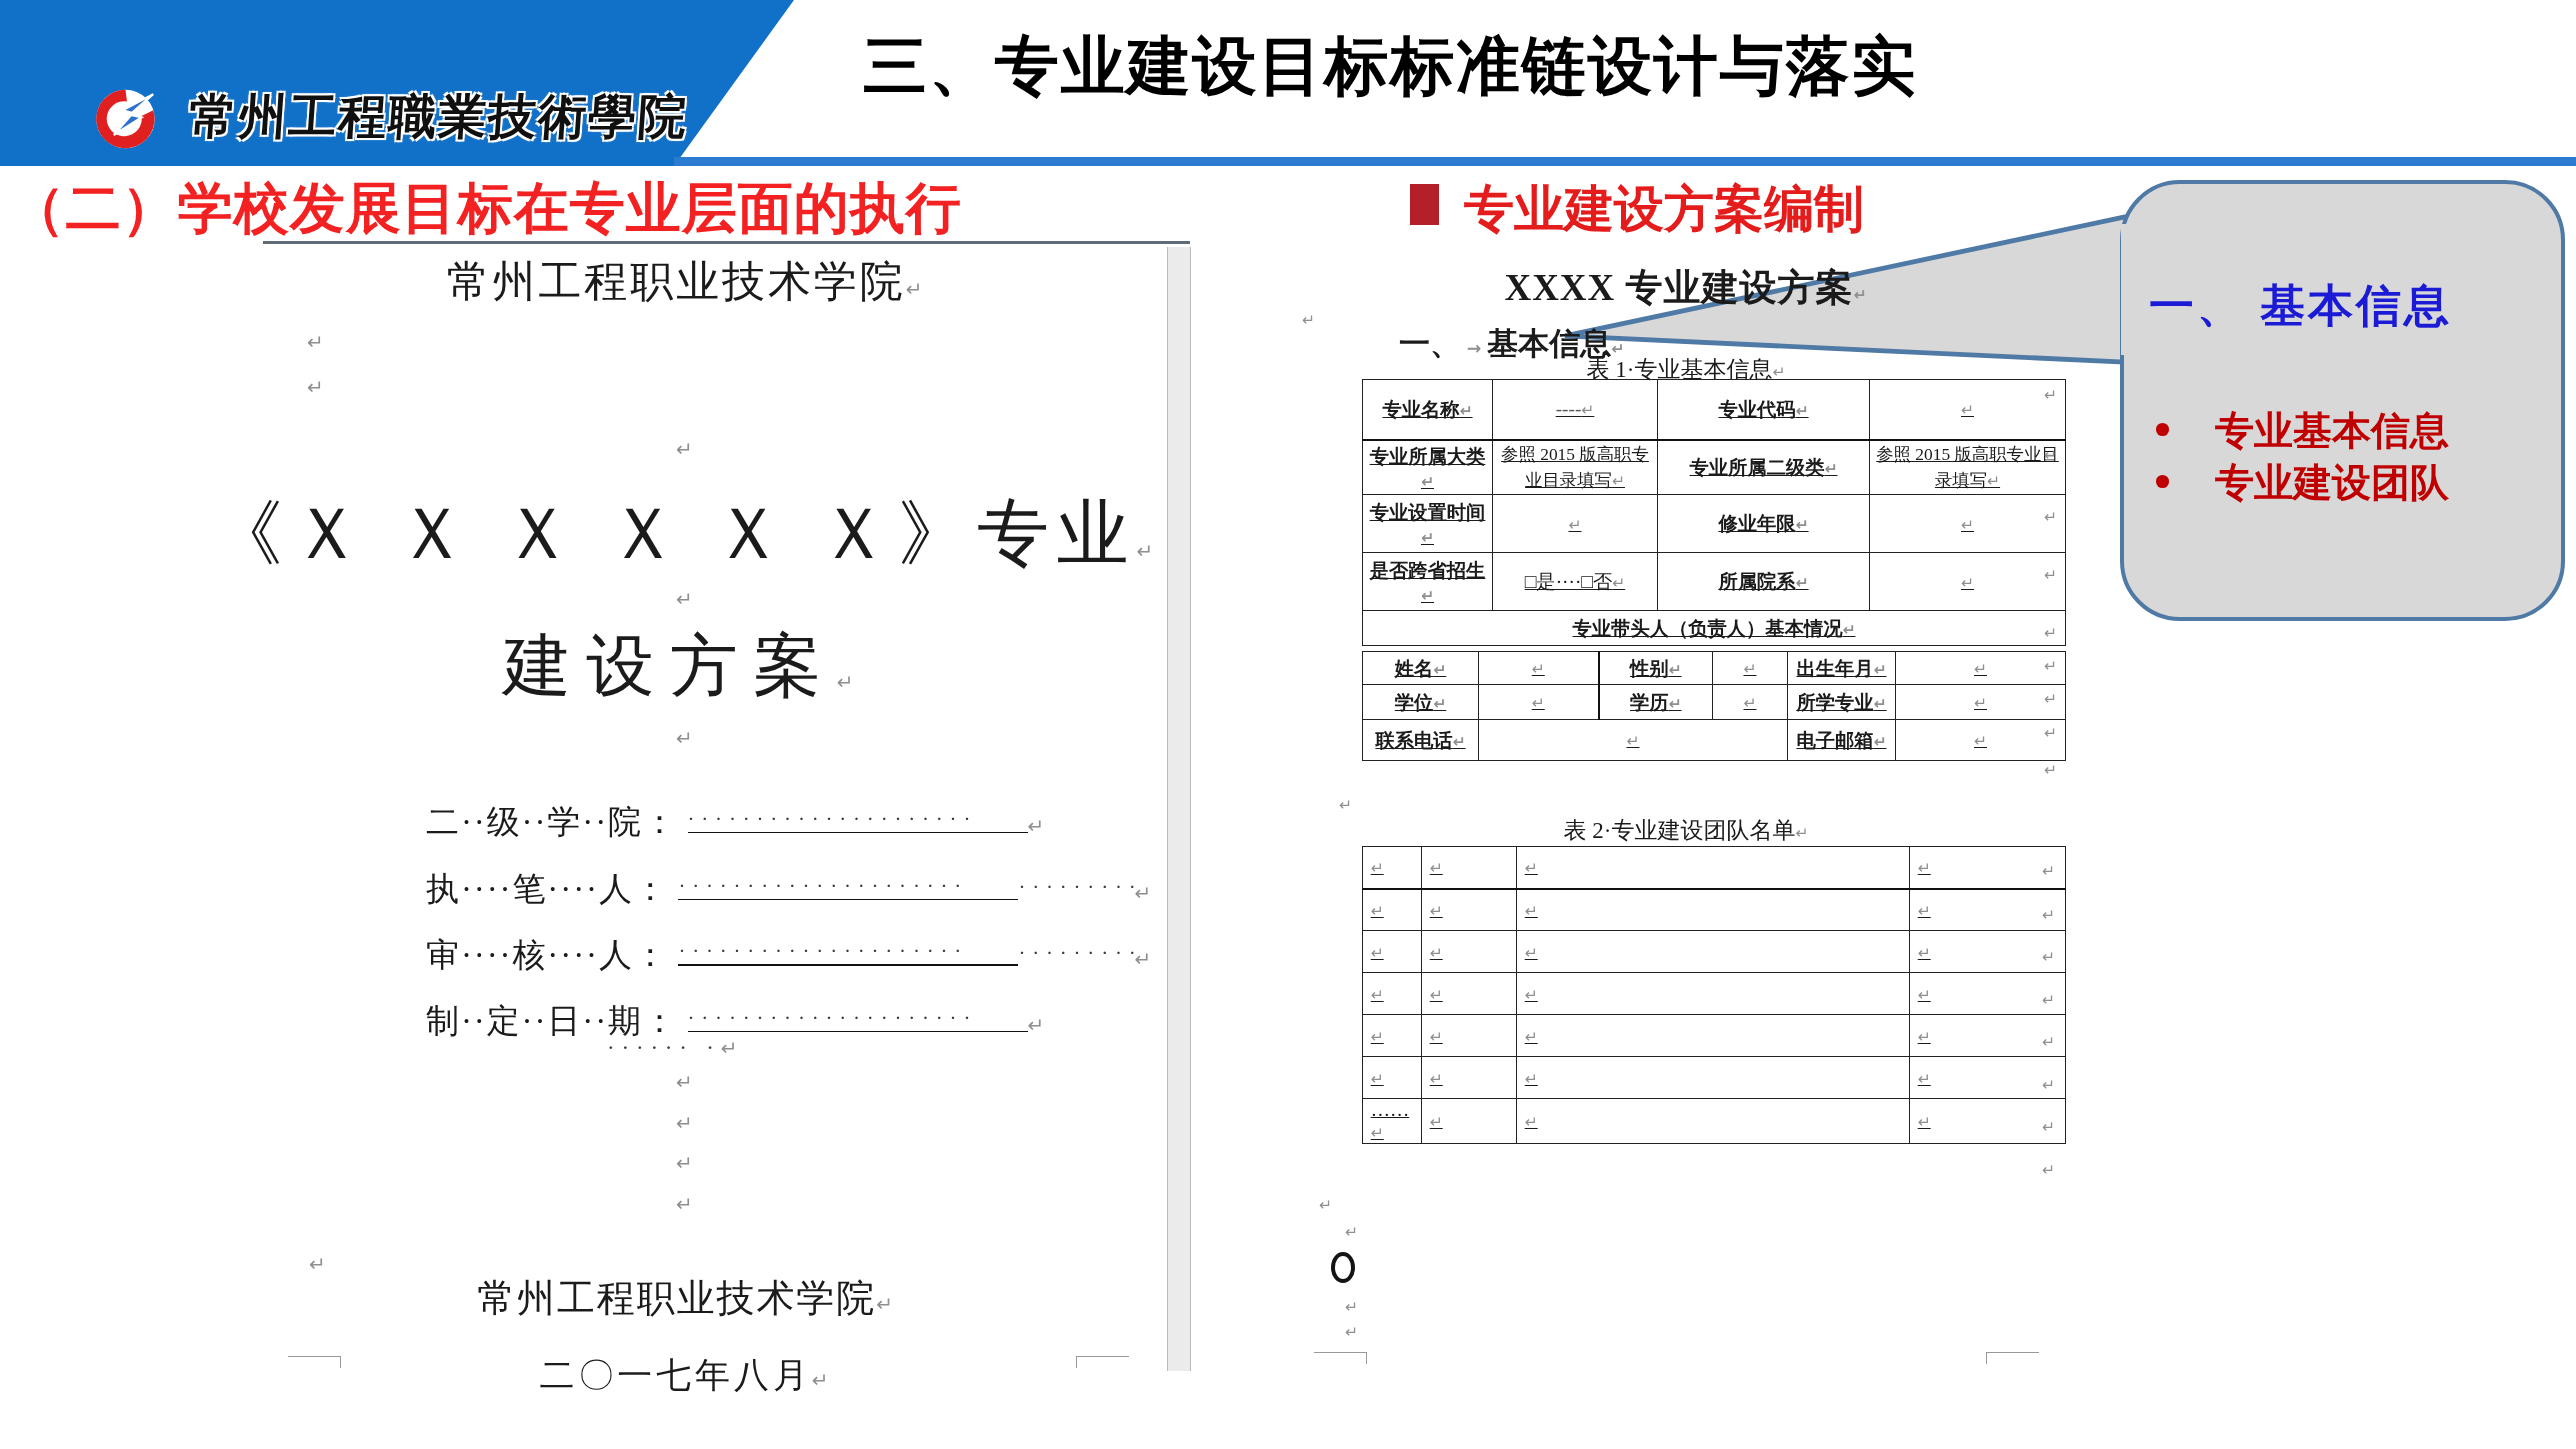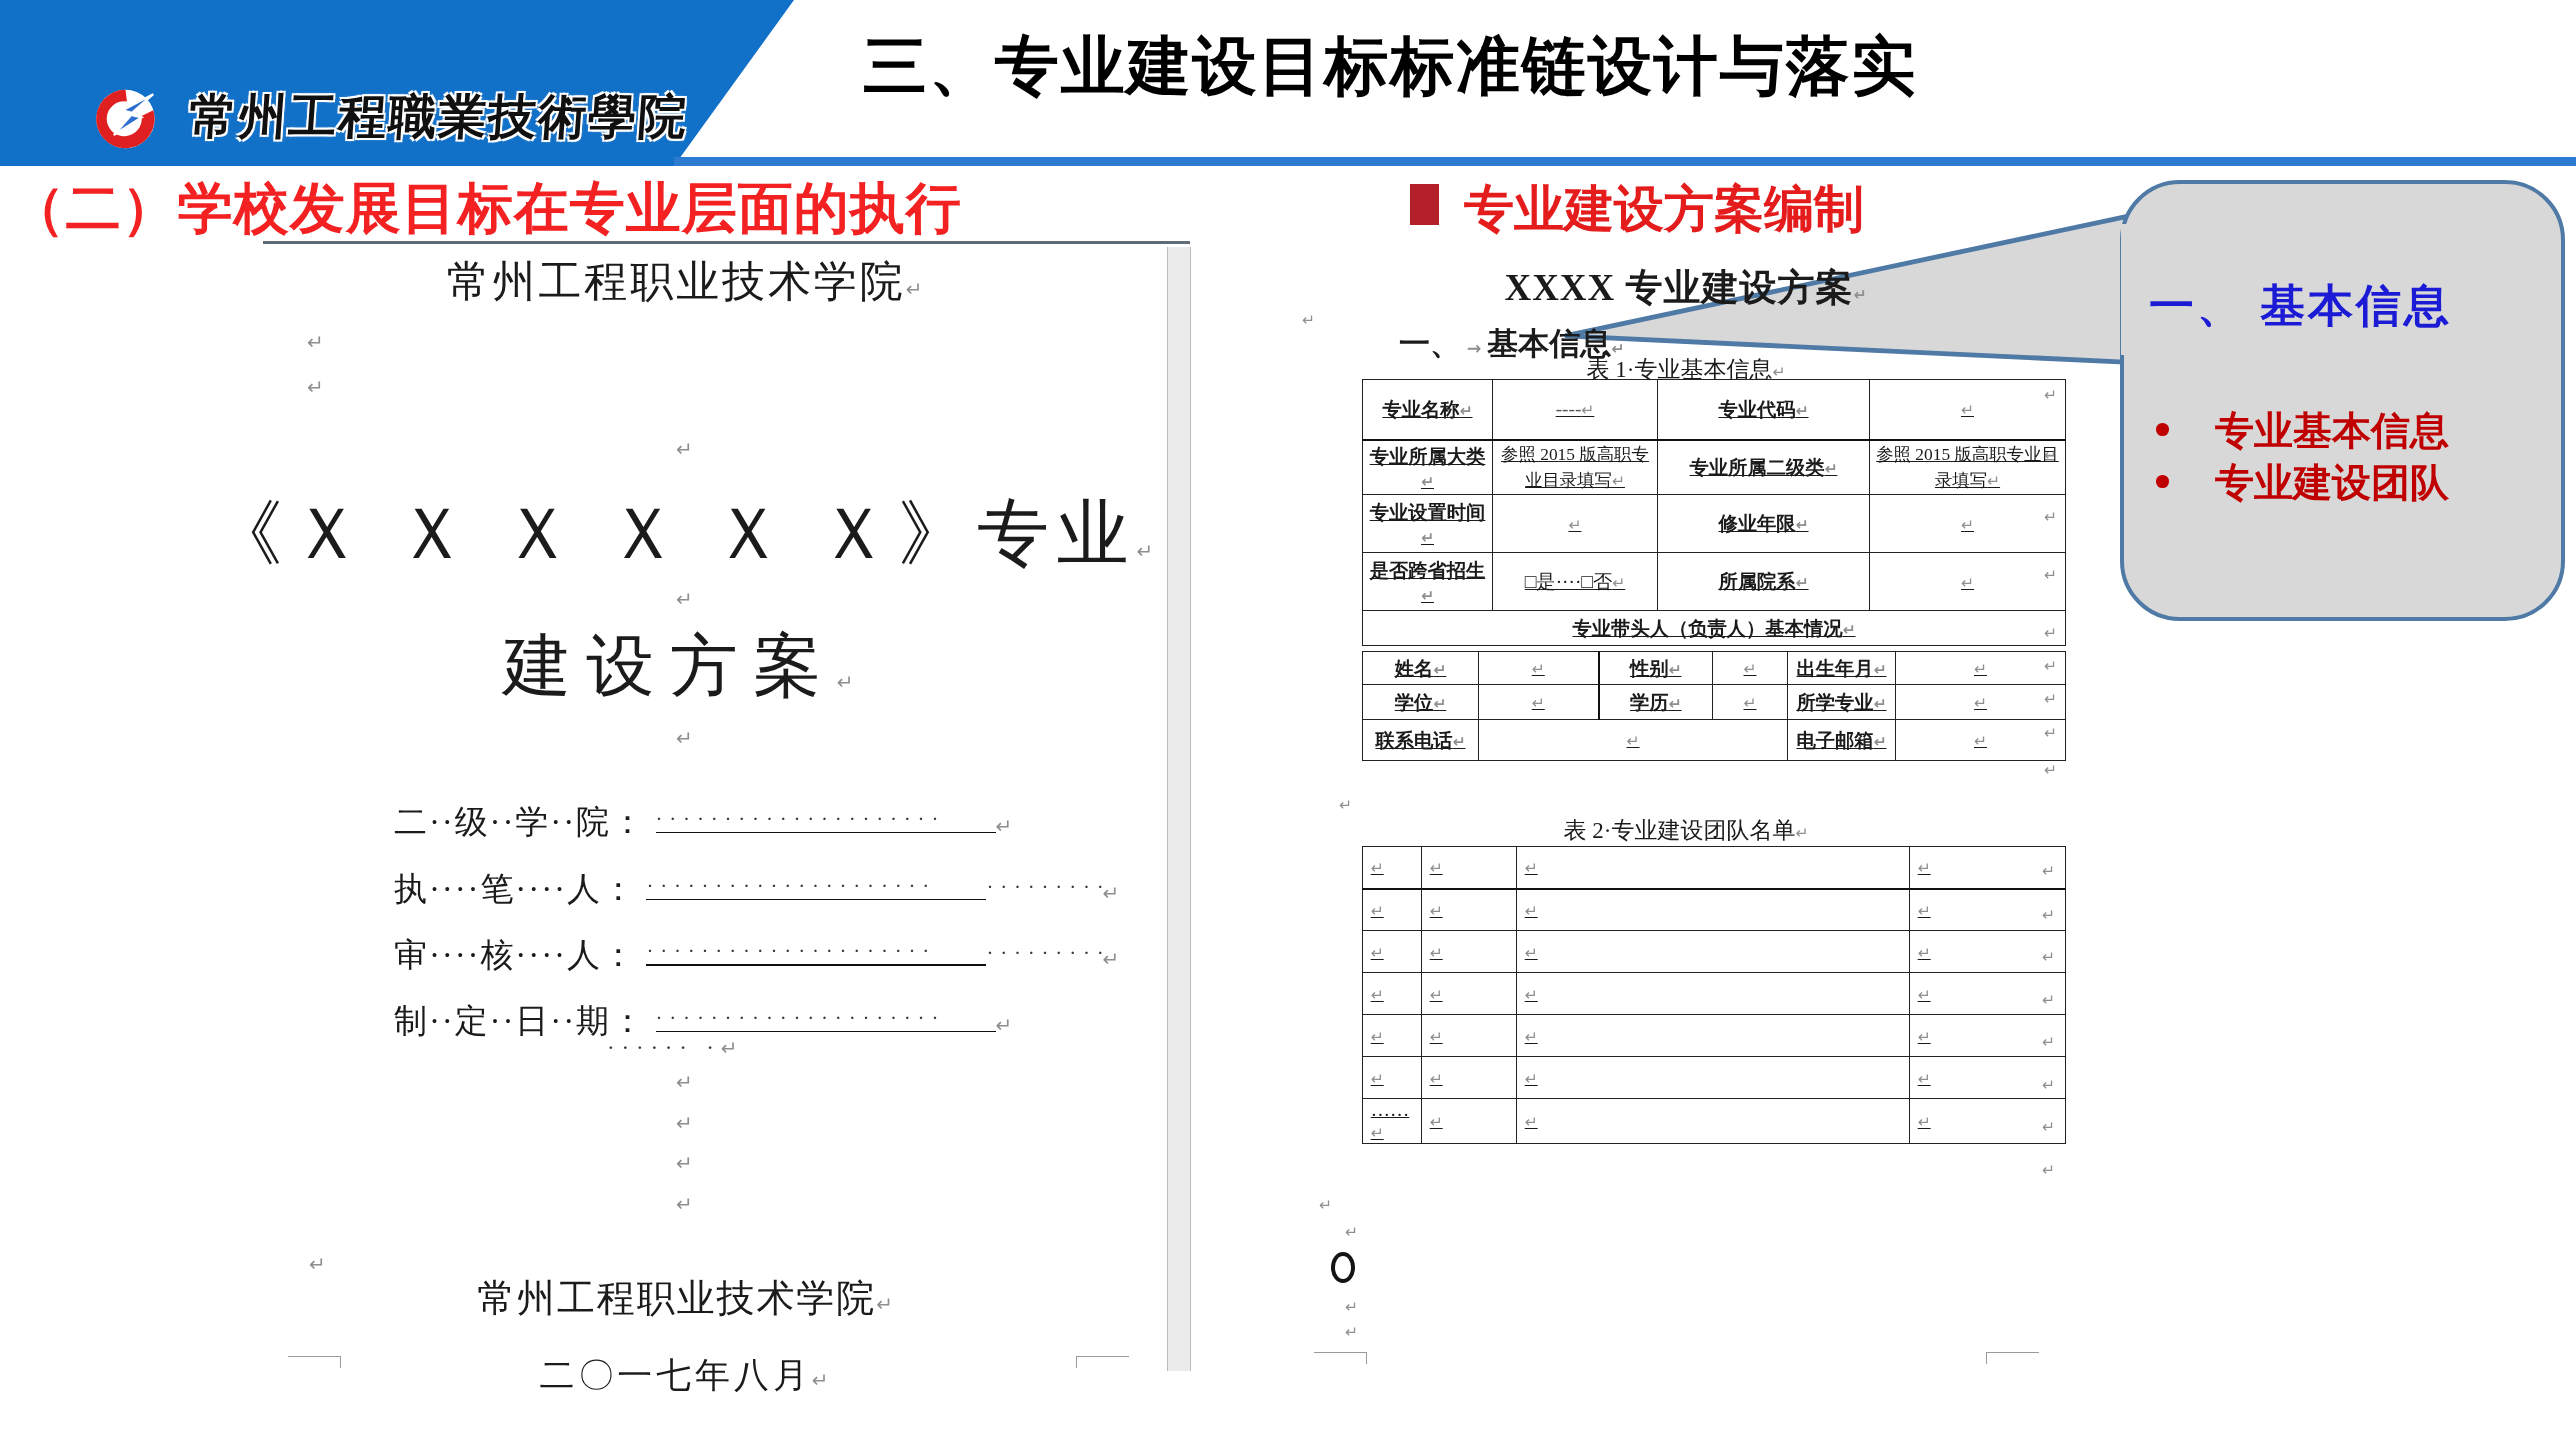--- a/index.html
+++ b/index.html
@@ -32,21 +32,21 @@
   .pm.abs{position:absolute;}
   .tab-arrow{color:#8f8f8f;font-size:17.4px;padding:0 5.8px;font-family:"DejaVu Sans",sans-serif;}
   
   .lp-center{position:absolute;left:174px;width:1024px;text-align:center;white-space:nowrap;}
   .lp-school{top:253px;font-size:43px;letter-spacing:2.9px;}
   .lp-major{top:486px;font-size:72px;letter-spacing:7.7px;}
   .lp-plan{top:621px;font-size:68px;letter-spacing:15.5px;}
   .lp-footer-school{top:1273px;font-size:38px;letter-spacing:1.9px;}
   .lp-footer-date{top:1321px;font-size:35px;letter-spacing:3.9px;margin-top:31px;}
   .field{position:absolute;left:394px;font-size:33px;white-space:nowrap;}
-  .field .lab{letter-spacing:1.9px;}
+  .field .lab{letter-spacing:1.9px;margin-left:32px;}
   .field .fill{display:inline-block;width:340px;border-bottom:1.9px solid #111;margin-left:9.7px;
                font-size:21px;letter-spacing:6.8px;color:#3a3a3a;overflow:hidden;vertical-align:baseline;}
   .field .tail{display:inline-block;width:116px;font-size:21px;letter-spacing:6.8px;color:#3a3a3a;
                overflow:hidden;vertical-align:baseline;}
   .mini-dots{position:absolute;left:607px;top:1035px;font-size:23px;letter-spacing:6.8px;color:#3a3a3a;}
   
   .cmark{position:absolute;width:52px;height:10.6px;}
   .cmark.r{border-top:1.9px solid #9a9a9a;border-right:1.9px solid #9a9a9a;}
   .cmark.l{border-top:1.9px solid #9a9a9a;border-left:1.9px solid #9a9a9a;}
   

